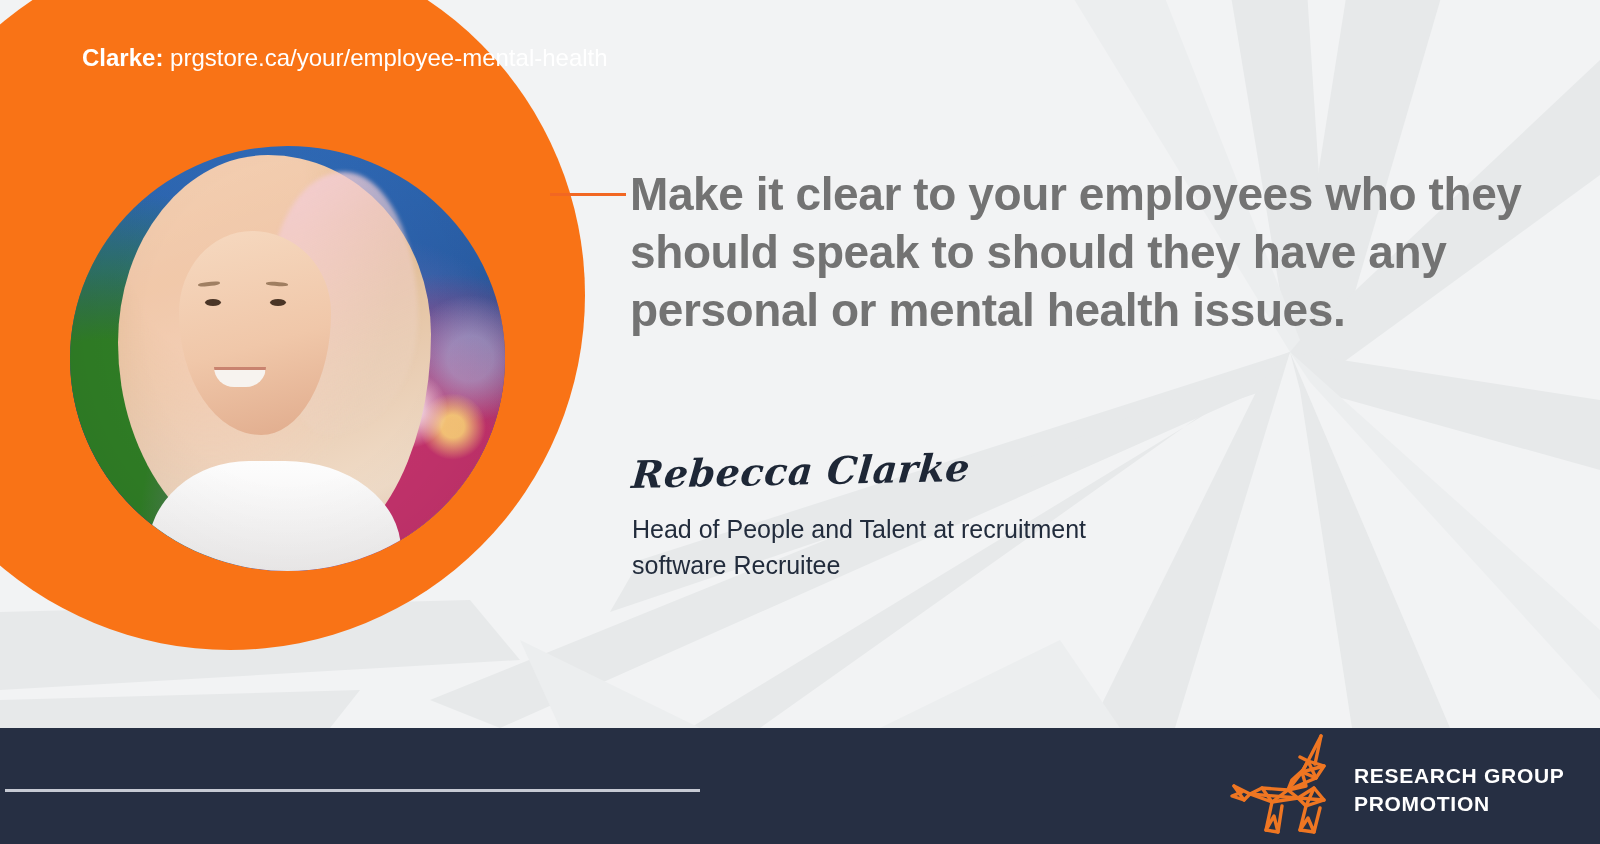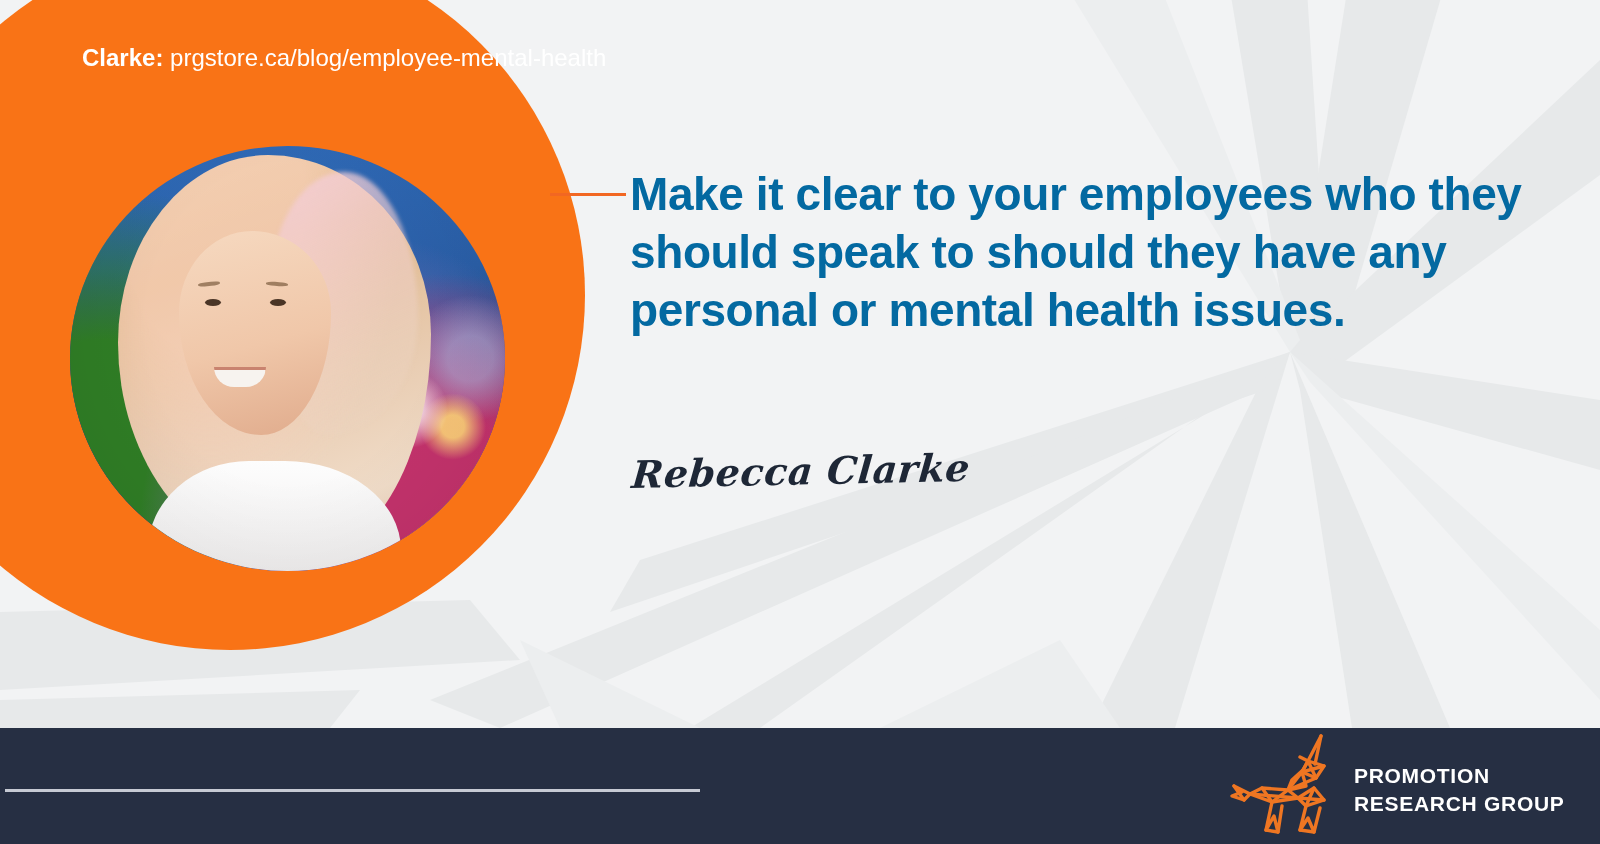--- a/index.html
+++ b/index.html
@@ -147,21 +147,21 @@
     height: 3px;
     background: #f26722;
   }
 
   
   .quote {
     position: absolute;
     left: 630px;
     top: 166px;
     width: 900px;
-    color: #0369a1;
+    color: #737373;
     font-family: "Liberation Sans", sans-serif;
     font-size: 46px;
     font-weight: bold;
     line-height: 1.26;
     letter-spacing: -0.4px;
   }
 
   
   .attrib-name {
     position: absolute;
@@ -285,26 +285,27 @@
     <div class="ph-smile"></div>
     <div class="ph-shoulder"></div>
     <div class="ph-veil"></div>
   </div>
 
   <div class="accent-dash"></div>
 
   <div class="quote">Make it clear to your employees who they should speak to should they have any personal or mental health issues.</div>
 
   <div class="attrib-name">Rebecca Clarke</div>
+  <div class="attrib-role">Head of People and Talent at recruitment software Recruitee</div>
 
   <div class="footer"></div>
 
   <div class="source-line">
     <span class="lbl">Clarke:</span>
-    <span class="url">prgstore.ca/blog/employee-mental-health</span>
+    <span class="url">prgstore.ca/your/employee-mental-health</span>
   </div>
   <div class="source-underline"></div>
 
   <div class="brand">
     <svg class="brand-mark" viewBox="0 0 110 104">
       <g fill="none" stroke="#ef7622" stroke-width="3.4" stroke-linejoin="round" stroke-linecap="round">
 
         <path d="M93 6 L87 34"></path>
         <path d="M93 6 L80 31"></path>
 
@@ -332,18 +333,18 @@
         <path d="M6 56 L16 70"></path>
 
         <path d="M44 72 L38 100 L46 86 L50 102 L54 76"></path>
         <path d="M38 100 L50 102"></path>
 
         <path d="M78 76 L72 100 L80 88 L86 102 L92 78"></path>
         <path d="M72 100 L86 102"></path>
       </g>
     </svg>
     <div class="brand-text">
+      <div>RESEARCH GROUP</div>
       <div>PROMOTION</div>
-      <div>RESEARCH GROUP</div>
     </div>
   </div>
 
 </div>
 
 </body></html>

